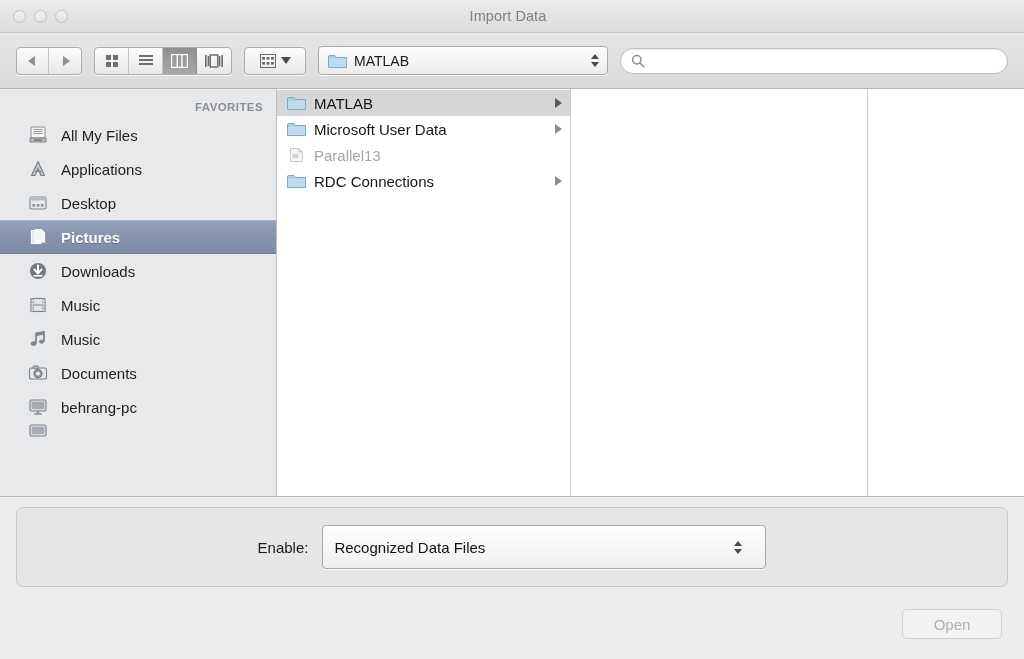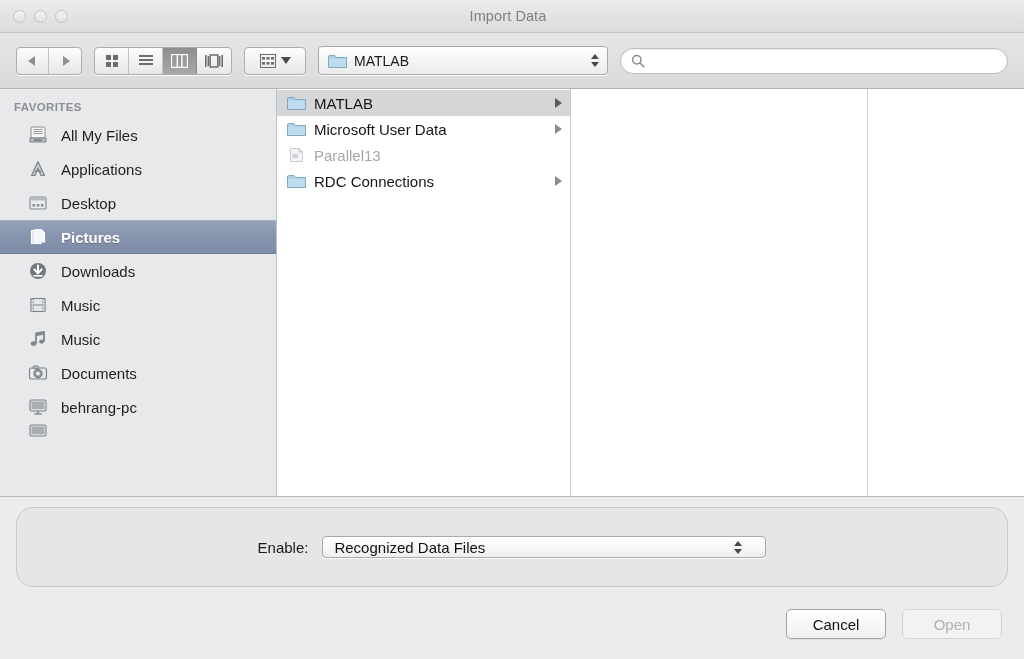--- a/index.html
+++ b/index.html
@@ -185,21 +185,22 @@
     border-right: 1px solid #c0c0c0;
     overflow: hidden;
     padding-top: 8px;
     box-sizing: border-box;
   }
   .sb-header {
     font-size: 11.5px;
     font-weight: bold;
     color: #8b8e94;
     letter-spacing: 0.4px;
-    padding: 4px 4px 5px 14px;
+    padding: 4px 13px 5px 14px;
+    text-align: right;
   }
   .sb-item {
     display: flex;
     align-items: center;
     height: 34px;
     padding-left: 26px;
     box-sizing: border-box;
     font-size: 15px;
     color: #1e1e1e;
   }
@@ -272,35 +273,35 @@
     display: flex;
     align-items: center;
     justify-content: center;
     padding: 10px 16px;
     box-sizing: border-box;
   }
   .acc-box {
     flex: 1;
     height: 100%;
     border: 1px solid #c9c9c9;
-    border-radius: 17px;
+    border-radius: 7px;
     background: #e6e6e6;
     display: flex;
     align-items: center;
     justify-content: center;
     gap: 14px;
     box-sizing: border-box;
   }
   .acc-label {
     font-size: 15px;
     color: #1a1a1a;
   }
   .enable-popup {
     width: 444px;
-    height: 22px;
+    height: 44px;
     border: 1px solid #a9a9a9;
     border-radius: 4px;
     background: linear-gradient(to bottom, #ffffff, #efefef);
     box-shadow: 0 1px 0 rgba(255,255,255,0.9);
     display: flex;
     align-items: center;
     padding: 0 19px 0 11px;
     box-sizing: border-box;
   }
   .enable-popup .label {
@@ -629,17 +630,16 @@
         <span class="label">Recognized Data Files</span>
         <span class="stepper">
           <span class="tri-up"></span>
           <span class="tri-dn"></span>
         </span>
       </div>
     </div>
   </div>
 
   <div class="footer">
-    <div class="btn enabled">Cancel</div>
     <div class="btn disabled">Open</div>
   </div>
 
 </div>
 
 </body></html>

